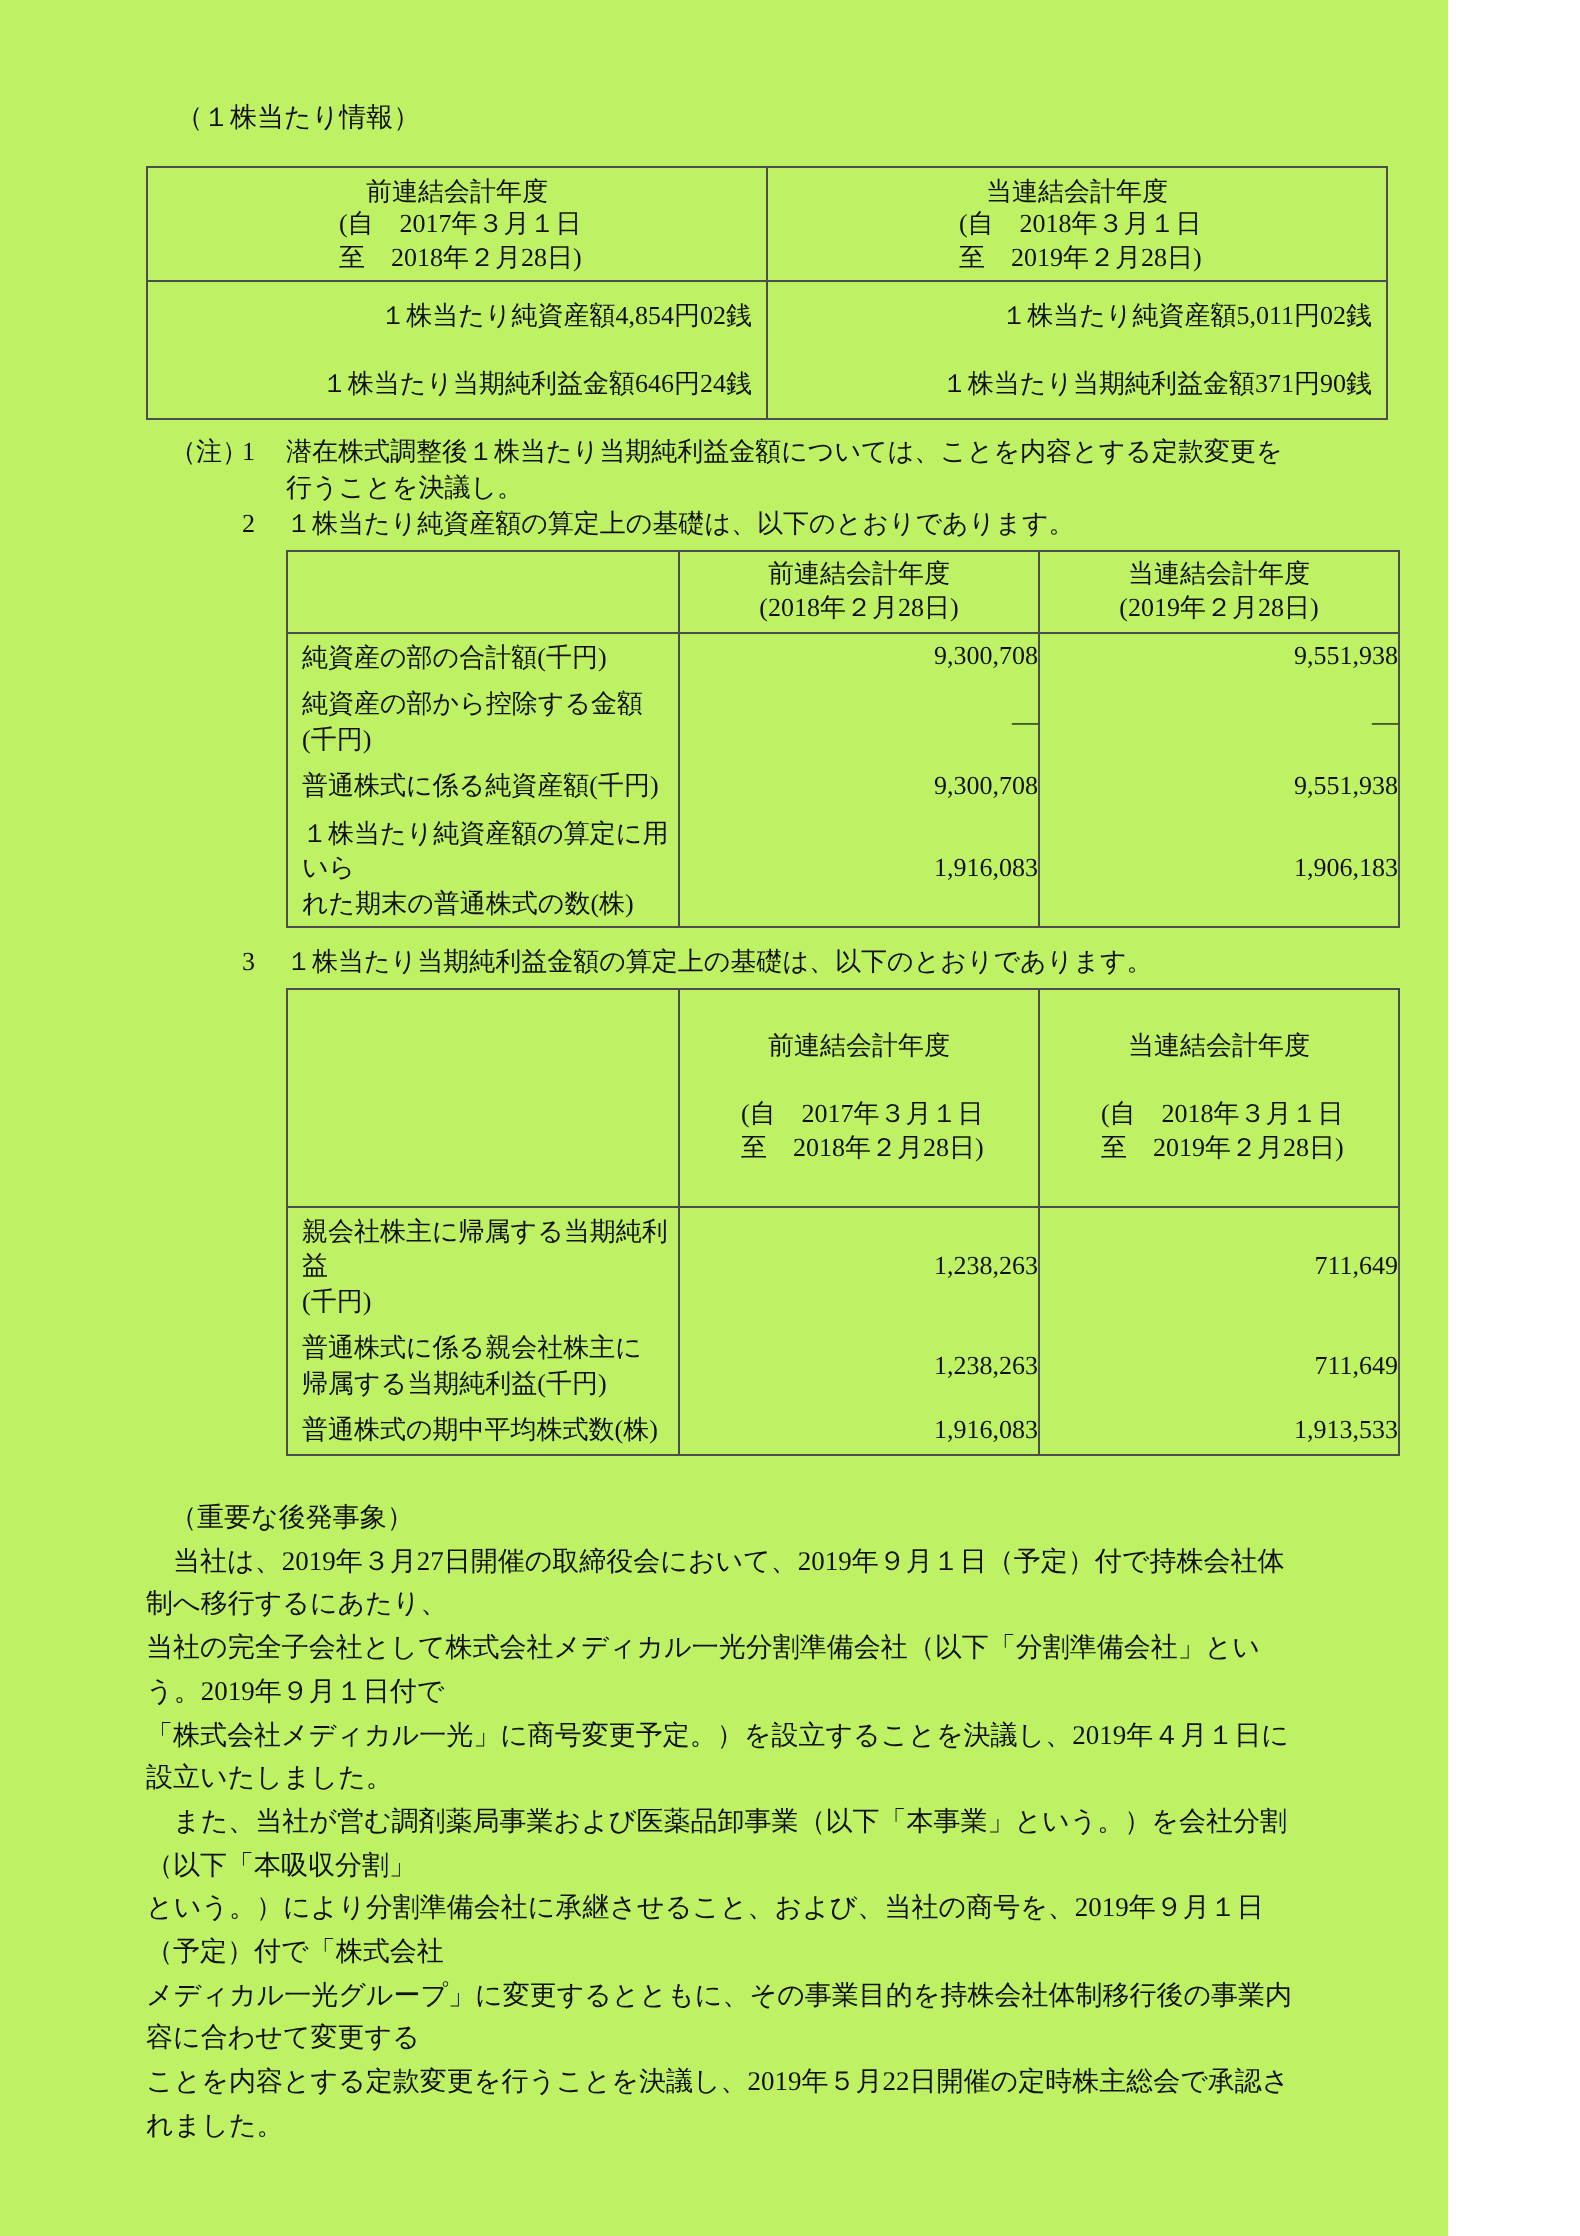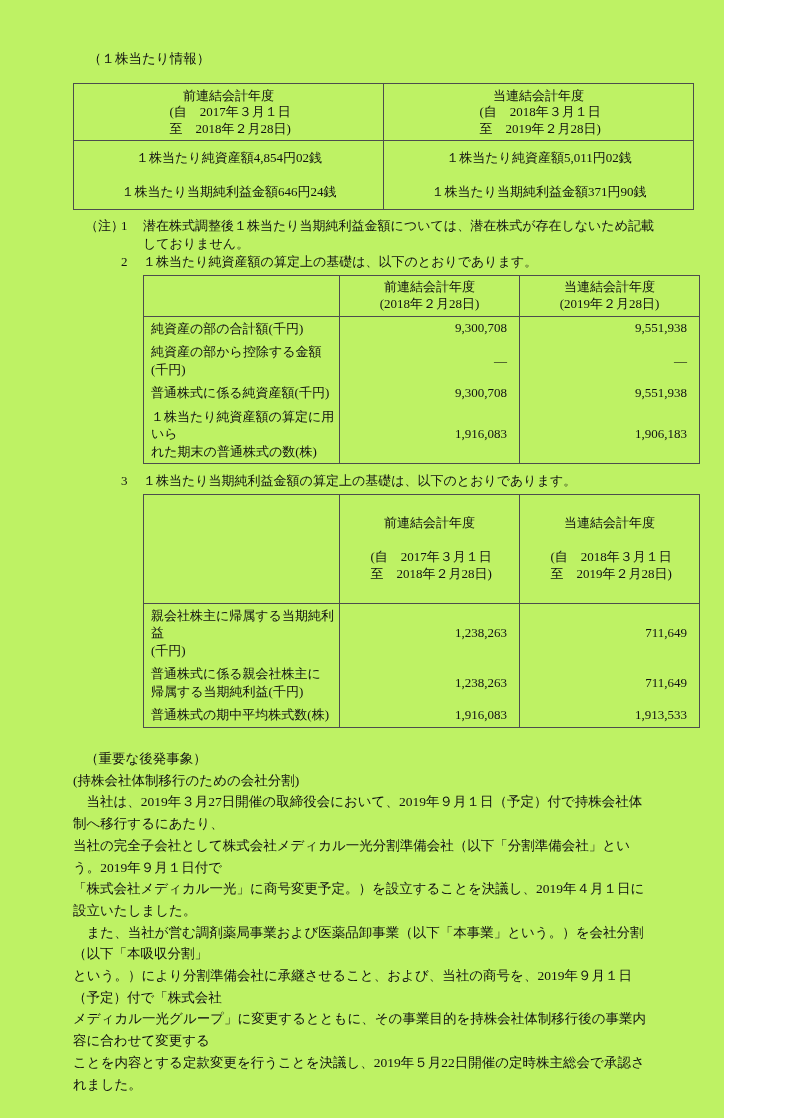--- a/index.html
+++ b/index.html
@@ -15,40 +15,40 @@
 
   
   table { border-collapse:collapse;border-radius:11px; }
   th { font-weight:normal; }
   .t1 { width:621px; border:1px solid #4d4d4d; font-size:13px; table-layout:fixed; }
   .t1 th { border-bottom:1px solid #4d4d4d; padding:4px 0 3px; text-align:center; line-height:1.25; }
   .t1 th:first-child, .t1 td:first-child { border-right:1px solid #4d4d4d; }
   .th-period { text-align:center; }
   .th-dates { display:inline-block; text-align:right; white-space:pre; }
   .t1 td { padding:8px 0; }
-  .lv { display:flex; justify-content:center; padding:0 7px 0 8px; }
+  .lv { display:flex; justify-content:flex-end; padding:0 7px 0 8px; }
 
   
   .notes { margin-top:7px; font-size:13px; }
   .note-line { display:flex; margin-left:12px; line-height:18px; }
   .note-tag { width:36px; flex:none; }
   .note-num { width:22px; flex:none; }
   .note-body { flex:1; }
 
   
   .t23 { width:556px; margin:4px 0 8px 70px; border:1px solid #4d4d4d; font-size:13px; table-layout:fixed; }
   .t23 col.c-label { width:196px; }
   .t23 col.c-val { width:180px; }
   .t23 th { border:1px solid #4d4d4d; border-top:none; padding:3px 0; text-align:center; white-space:pre-line; line-height:1.3; }
   .t23 th:first-child { border-left:none; }
   .t23 th:last-child { border-right:none; }
   .t23 td { border-left:1px solid #4d4d4d; padding:3px 0; vertical-align:middle; }
   .t23 td:first-child { border-left:none; }
   .t23 td.label { padding:3px 4px 3px 7px; white-space:pre-line; line-height:1.35; }
-  .t23 td.val { text-align:right; padding-right:12px; }
+  .t23 td.val { text-align:right; padding-right:0; }
 
   
   .body-text { margin-top:20px; font-size:13.5px; }
   .h-indent { margin-left:12px; }
   .line { line-height:21.7px; white-space:pre-line; }
   .sec-gap { height:24px; }
 
   .page-number { position:absolute; top:1052px; left:0; width:100%; text-align:center; font-size:13px; color:#333; letter-spacing:1px; }
 </style>
 </head>
@@ -105,21 +105,21 @@
           </div>
             </td>
         </tr>
       </tbody>
     </table>
 
     <div class="notes">
       <div class="note-line">
         <span class="note-tag">（注）</span>
         <span class="note-num">1</span>
-        <span class="note-body">潜在株式調整後１株当たり当期純利益金額については、潜在株式が存在しないため記載しておりません。</span>
+        <span class="note-body">潜在株式調整後１株当たり当期純利益金額については、ことを内容とする定款変更を行うことを決議し。</span>
       </div>
       <div class="note-line">
         <span class="note-tag"></span>
         <span class="note-num">2</span>
         <span class="note-body">１株当たり純資産額の算定上の基礎は、以下のとおりであります。</span>
       </div>
 
       <table class="t23">
         <colgroup>
             <col class="c-label">
@@ -200,21 +200,20 @@
             <td class="label">普通株式の期中平均株式数(株)</td>
             <td class="val">1,916,083</td>
             <td class="val">1,913,533</td>
           </tr>
         </tbody>
       </table>
     </div>
 
     <div class="body-text">
       <div class="line h-indent">（重要な後発事象）</div>
-      <div class="line">(持株会社体制移行のための会社分割)</div>
       <div class="line">　当社は、2019年３月27日開催の取締役会において、2019年９月１日（予定）付で持株会社体制へ移行するにあたり、
 当社の完全子会社として株式会社メディカル一光分割準備会社（以下「分割準備会社」という。2019年９月１日付で
 「株式会社メディカル一光」に商号変更予定。）を設立することを決議し、2019年４月１日に設立いたしました。</div>
       <div class="line">　また、当社が営む調剤薬局事業および医薬品卸事業（以下「本事業」という。）を会社分割（以下「本吸収分割」
 という。）により分割準備会社に承継させること、および、当社の商号を、2019年９月１日（予定）付で「株式会社
 メディカル一光グループ」に変更するとともに、その事業目的を持株会社体制移行後の事業内容に合わせて変更する
 ことを内容とする定款変更を行うことを決議し、2019年５月22日開催の定時株主総会で承認されました。</div>
       <div class="sec-gap"></div>
 
     </div>

